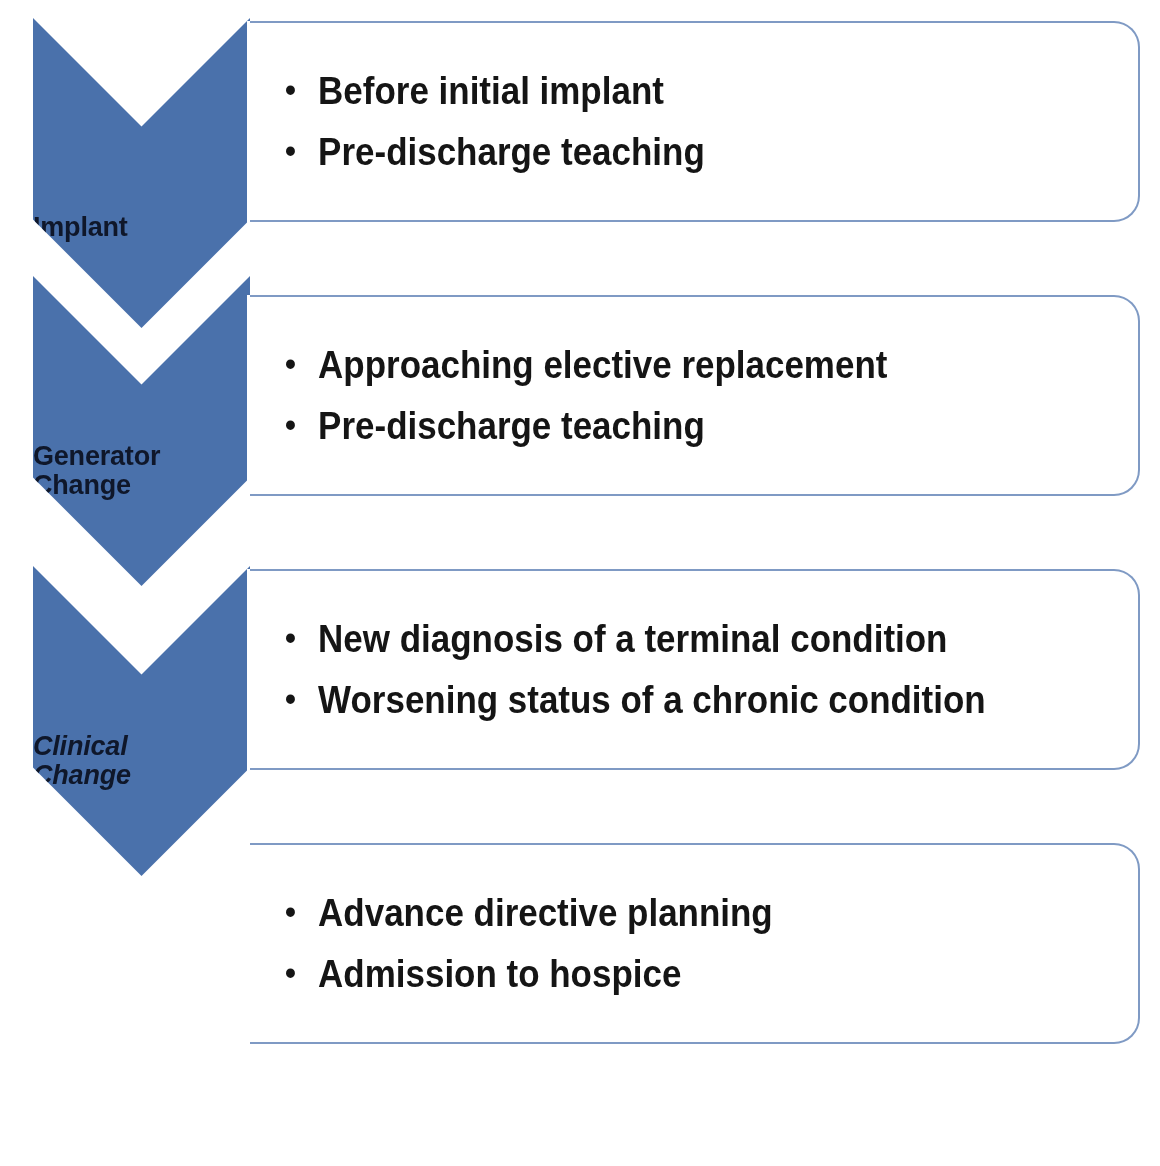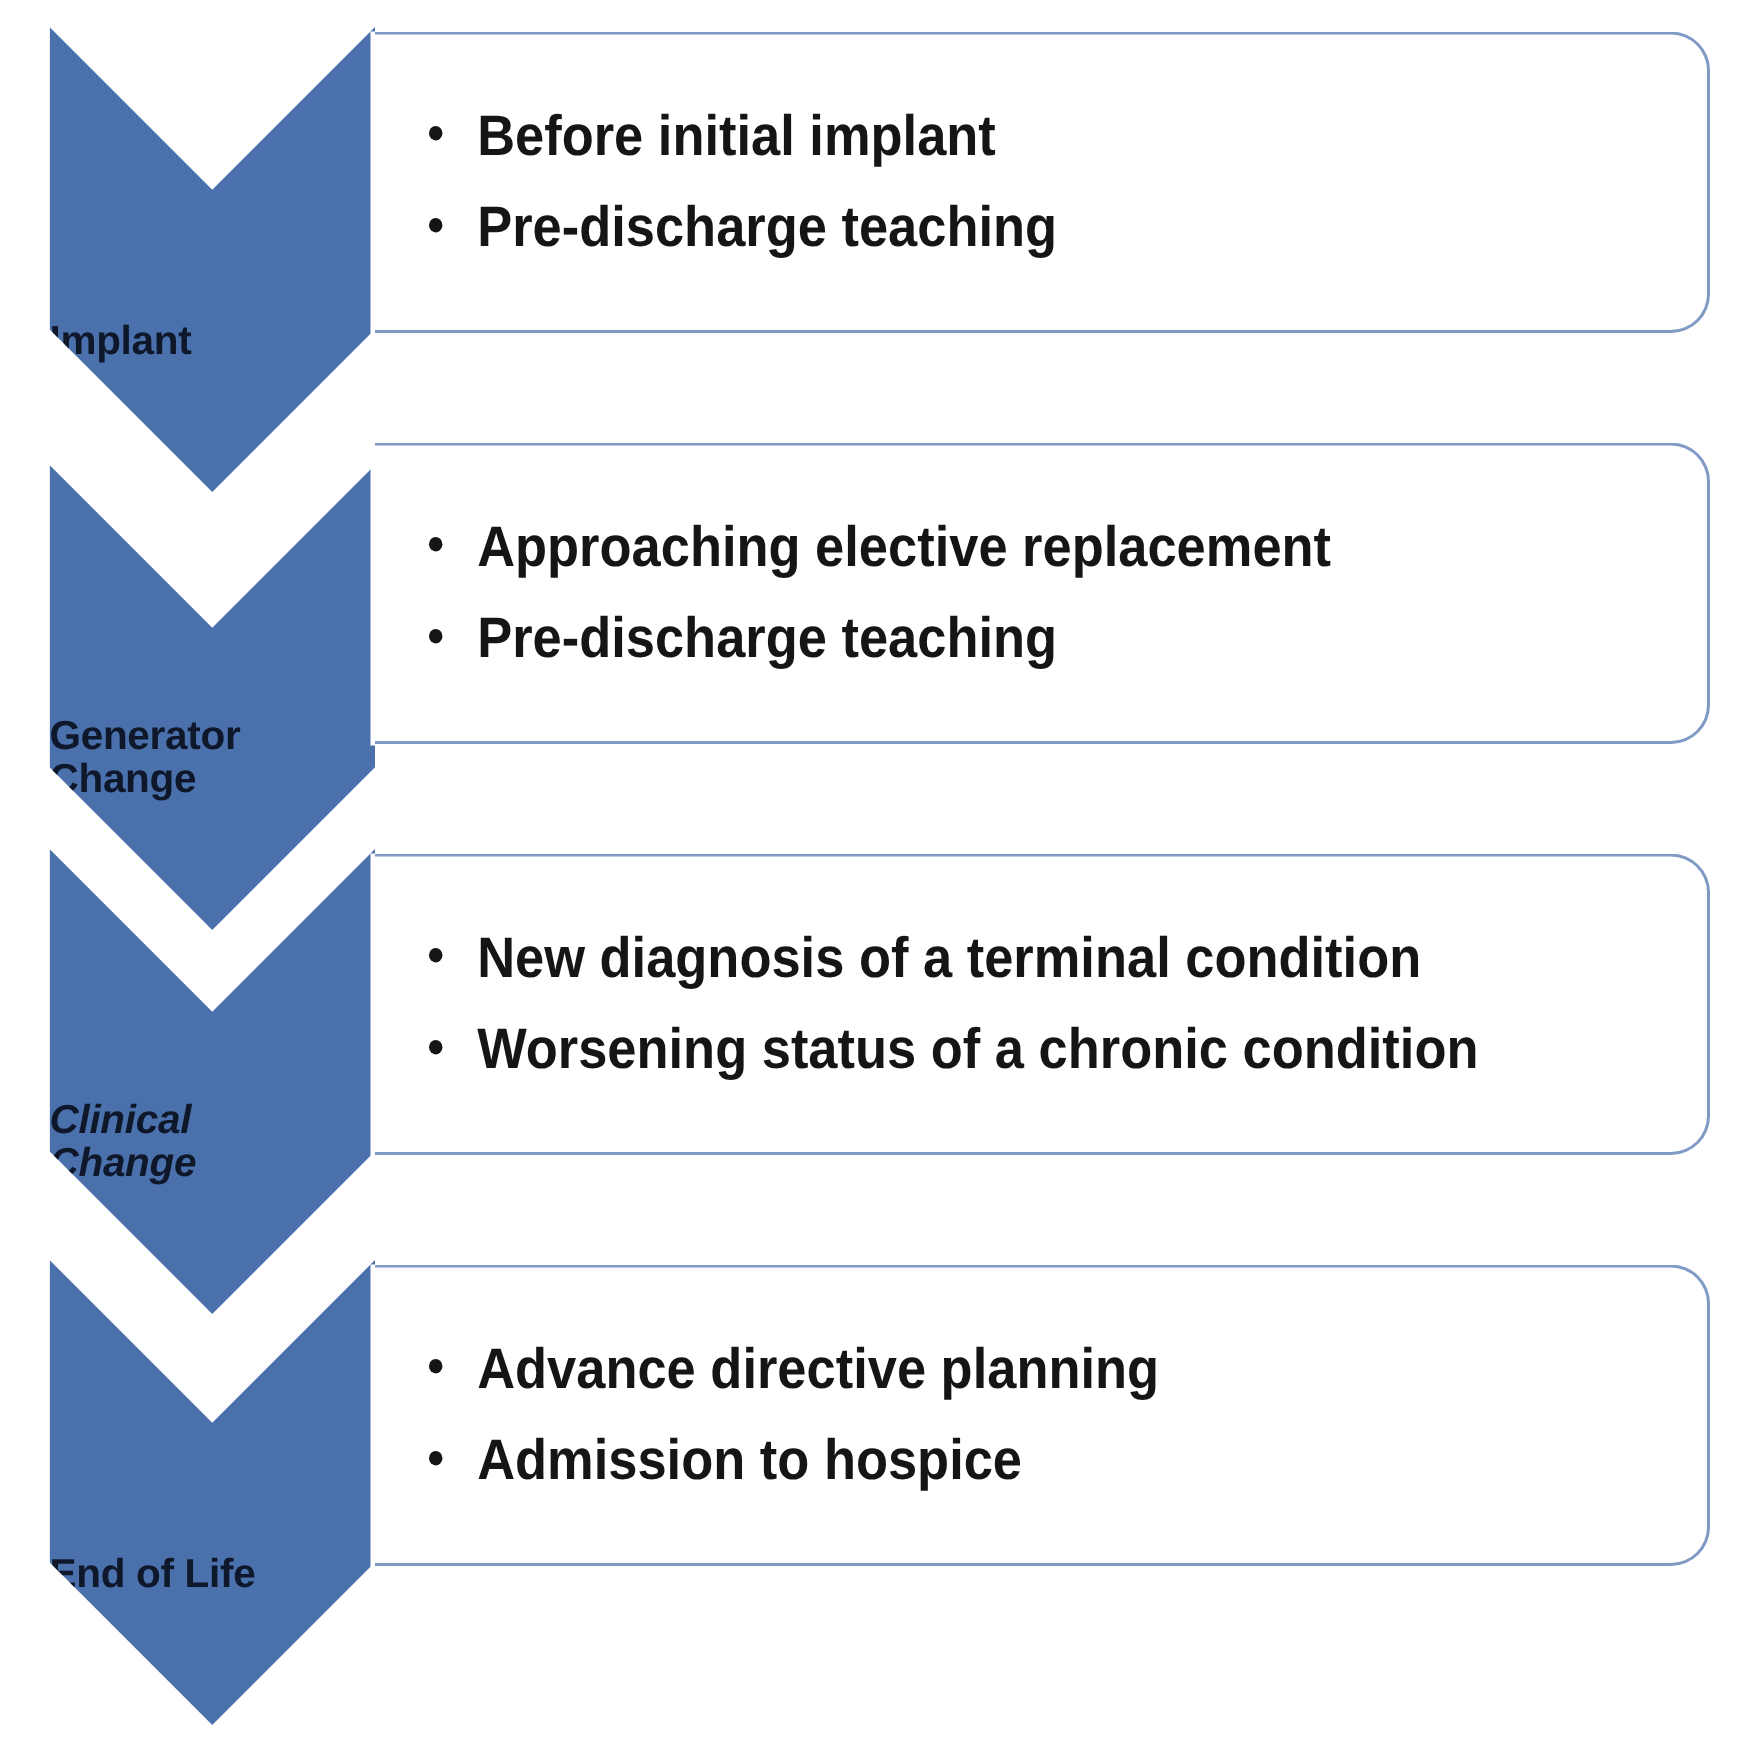--- a/index.html
+++ b/index.html
@@ -125,21 +125,21 @@
         <span class="bullet-dot">•</span>
         <span class="bullet-text">Before initial implant</span>
       </li>
       <li class="bullet-item">
         <span class="bullet-dot">•</span>
         <span class="bullet-text">Pre-discharge teaching</span>
       </li>
     </ul>
   </div>
 
-  <div class="chevron" style="top:310px;">
+  <div class="chevron" style="top:276px;">
     <div class="chevron-label">Generator
 Change</div>
   </div>
 
   <div class="content-box" style="top:295px; height:201px;">
     <ul class="bullet-list">
       <li class="bullet-item">
         <span class="bullet-dot">•</span>
         <span class="bullet-text">Approaching elective replacement</span>
       </li>
@@ -161,23 +161,20 @@
         <span class="bullet-dot">•</span>
         <span class="bullet-text">New diagnosis of a terminal condition</span>
       </li>
       <li class="bullet-item">
         <span class="bullet-dot">•</span>
         <span class="bullet-text">Worsening status of a chronic condition</span>
       </li>
     </ul>
   </div>
 
-  <div class="chevron" style="top:840px;">
-    <div class="chevron-label">End of Life</div>
-  </div>
 
   <div class="content-box" style="top:843px; height:201px;">
     <ul class="bullet-list">
       <li class="bullet-item">
         <span class="bullet-dot">•</span>
         <span class="bullet-text">Advance directive planning</span>
       </li>
       <li class="bullet-item">
         <span class="bullet-dot">•</span>
         <span class="bullet-text">Admission to hospice</span>

